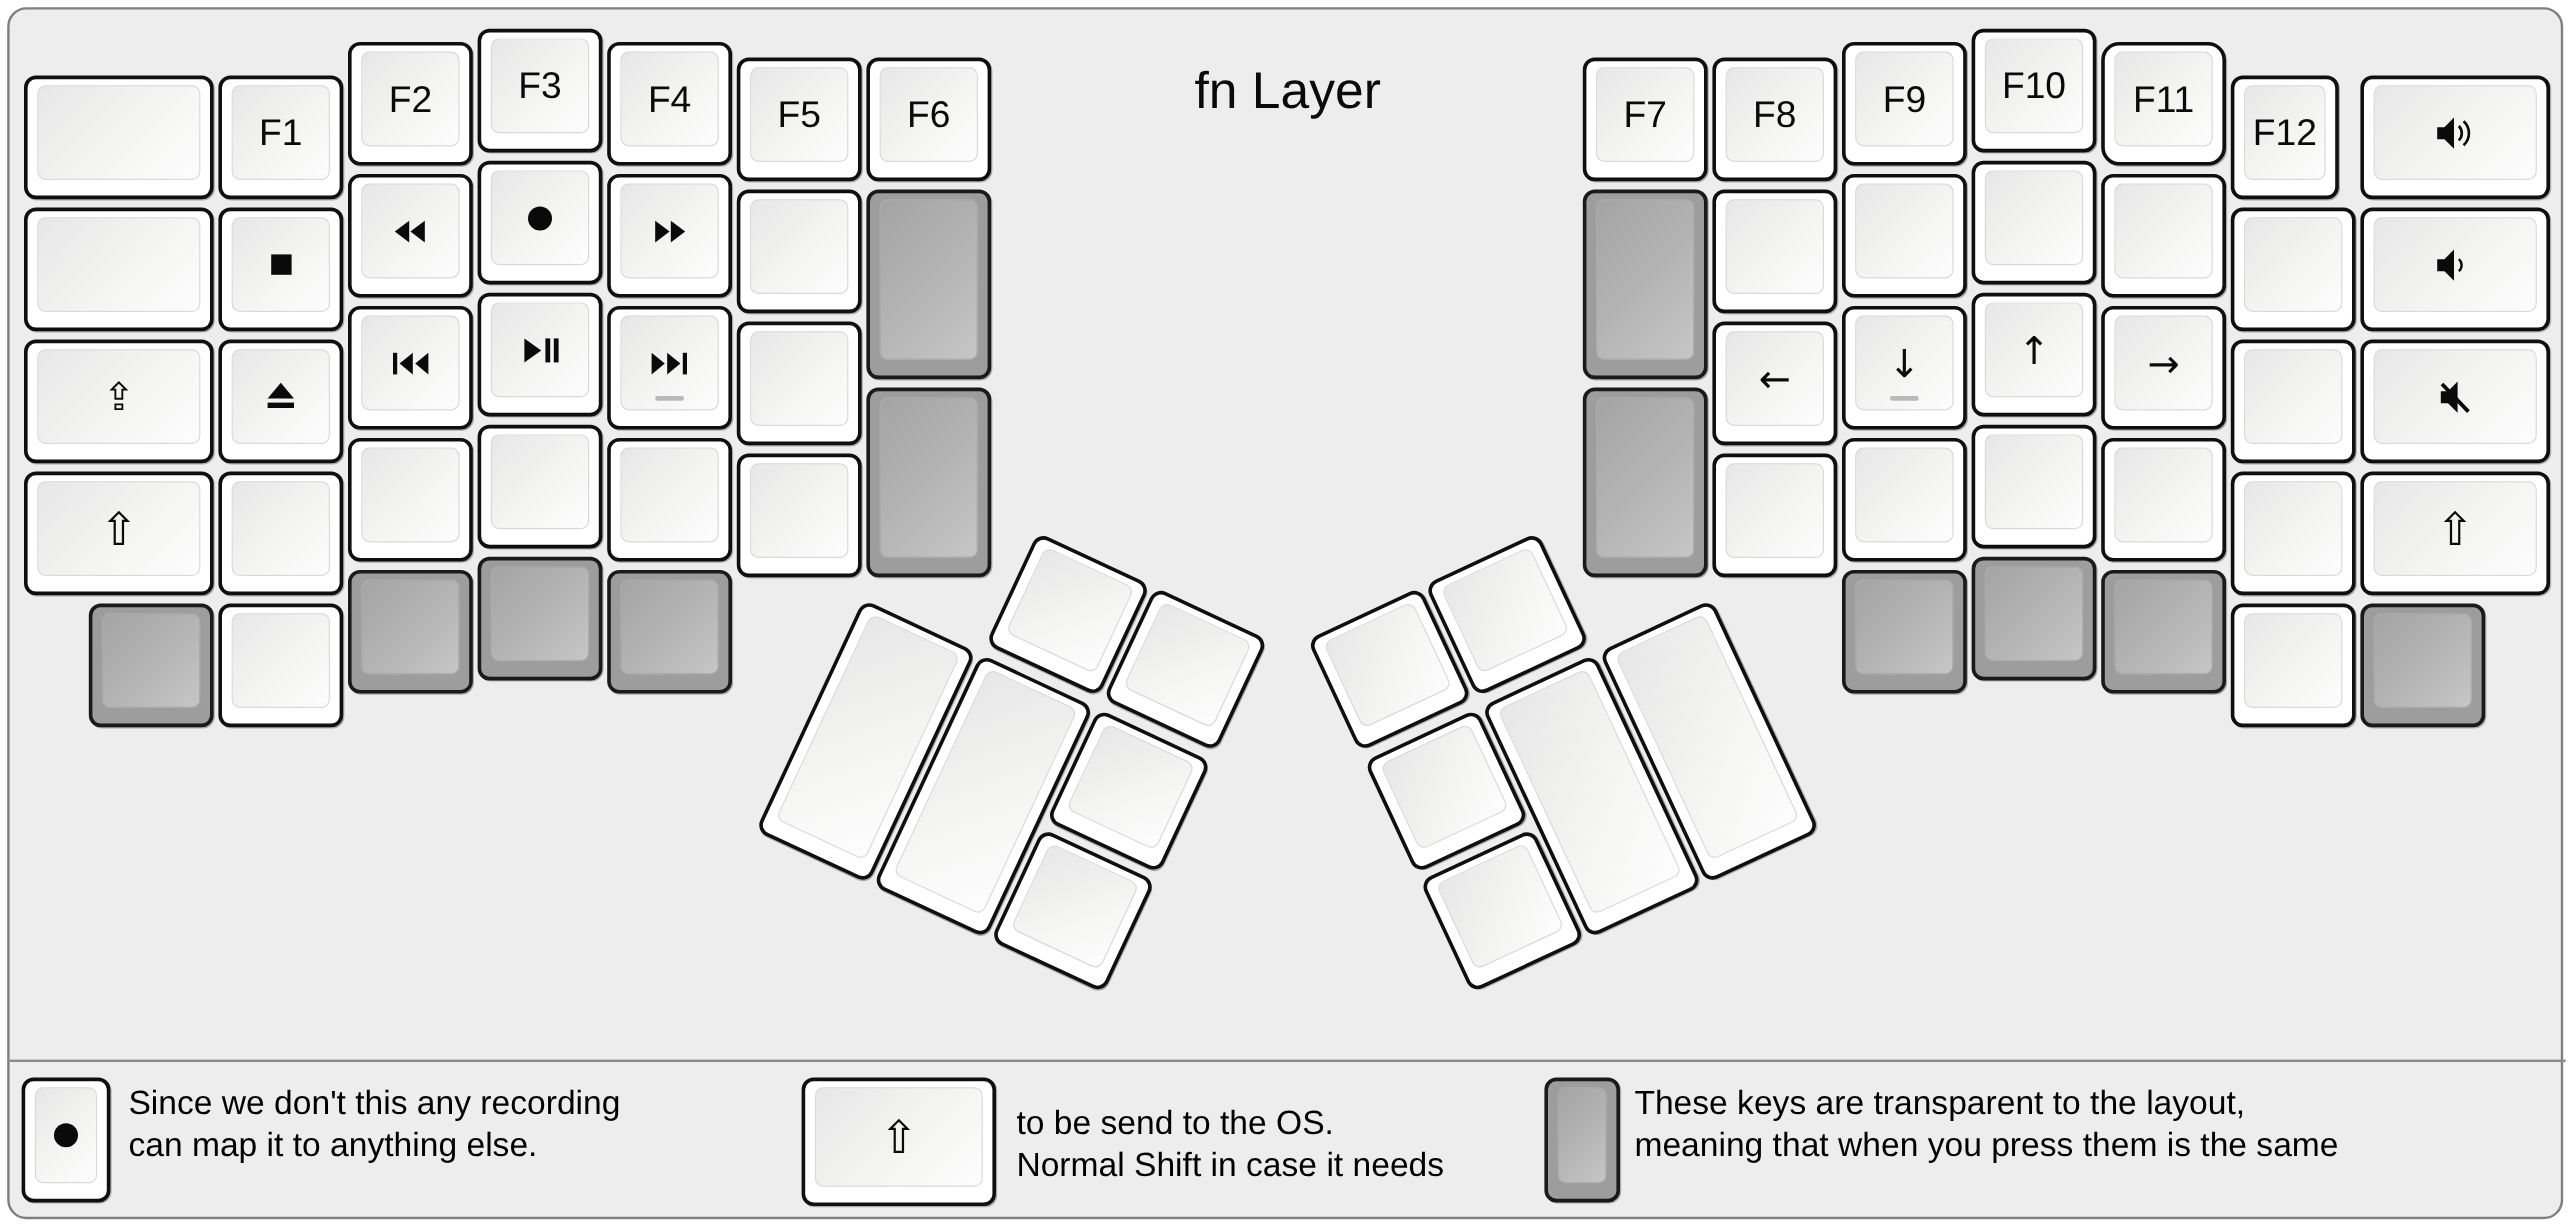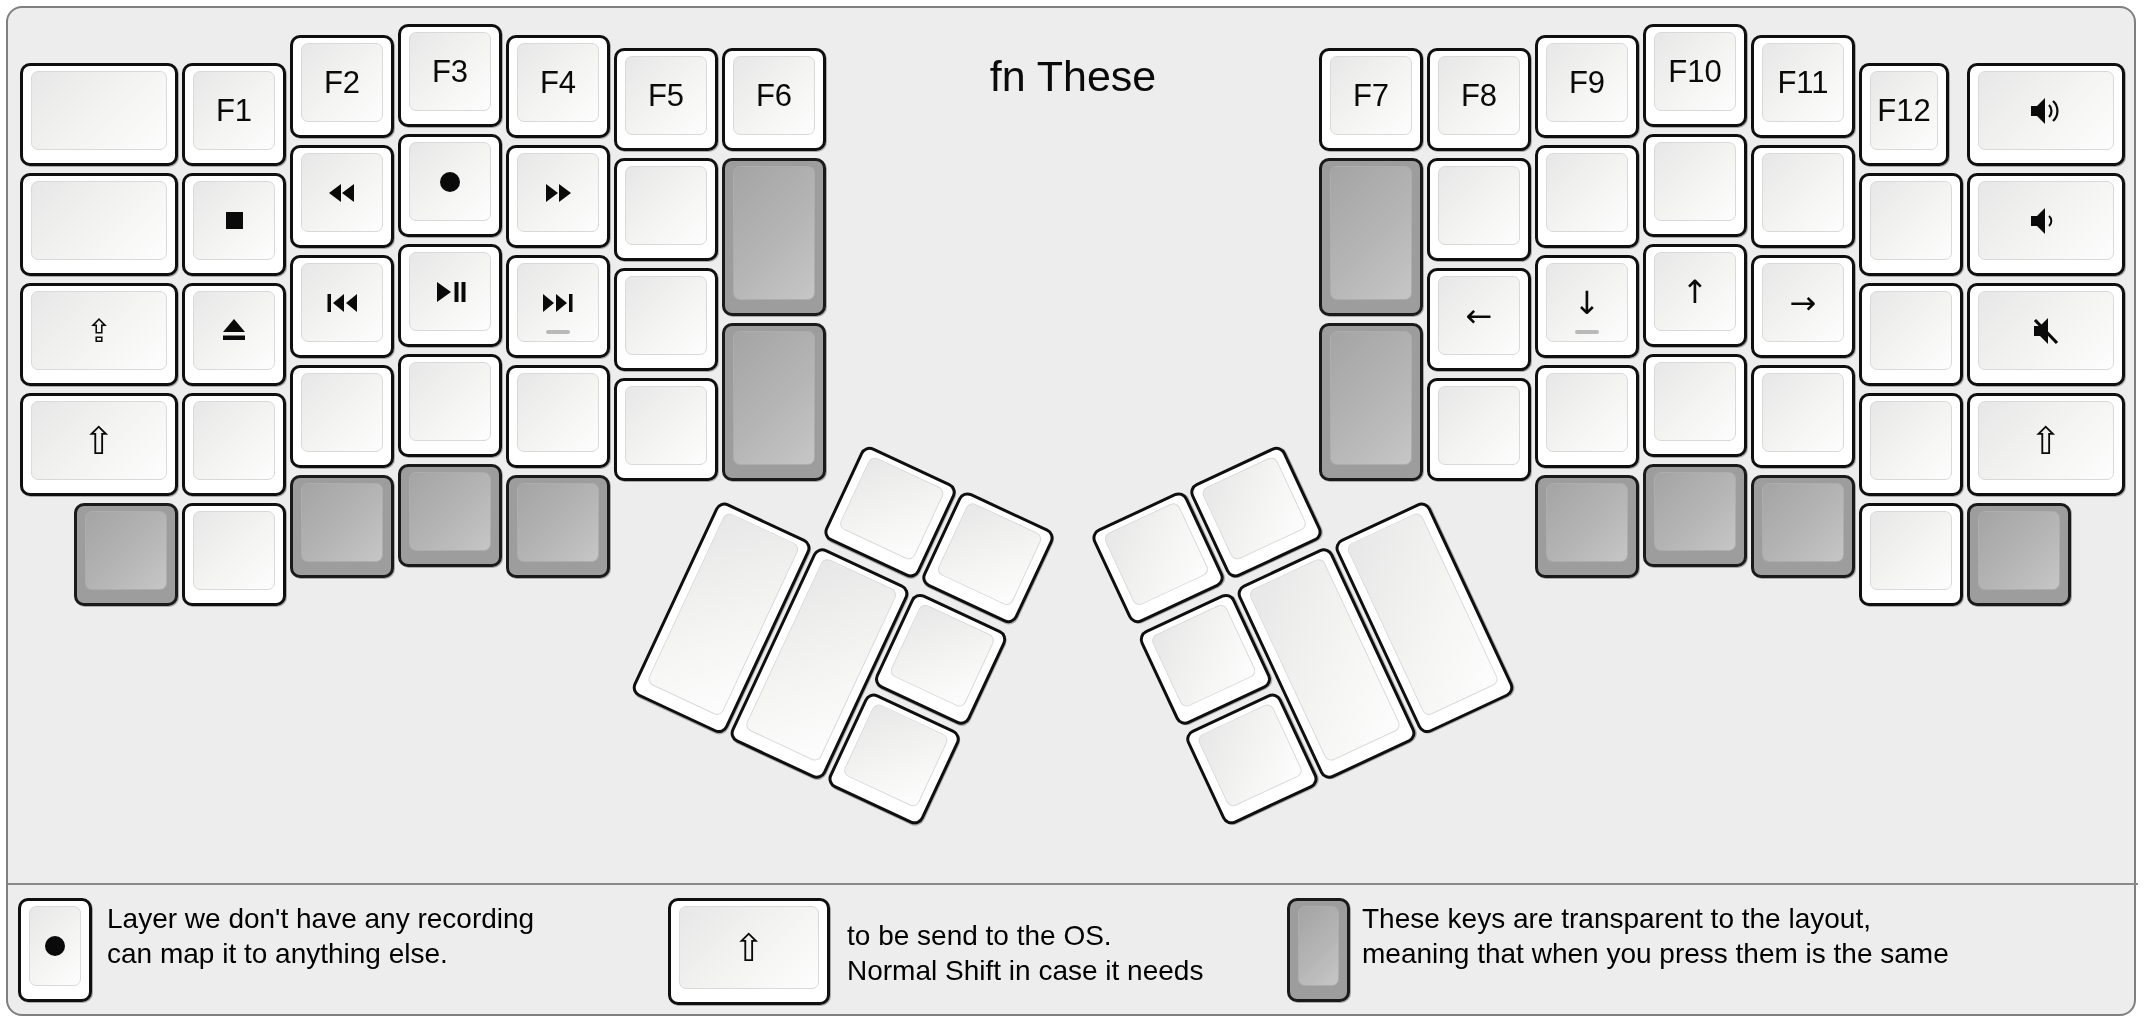--- a/index.html
+++ b/index.html
@@ -29,21 +29,21 @@
   .legend-text{position:absolute;font-size:28px;line-height:35px;color:#000;}
   .legend-text span{display:block;white-space:nowrap;}
   .icon-box{display:flex;align-items:center;justify-content:center;}
 </style>
 </head>
 <body>
 
 <div id="stage">
   <div class="frame"></div>
   <div class="divider"></div>
-  <div class="title">fn These</div>
+  <div class="title">fn Layer</div>
 
   <div id="keys">
       <div class="key" style="left: 20px; top: 63px; width: 158px; height: 103px;">
         <div class="cap"></div>
       </div>
       <div class="key" style="left: 20px; top: 173px; width: 158px; height: 103px;">
         <div class="cap"></div>
       </div>
       <div class="key" style="left: 20px; top: 283px; width: 158px; height: 103px;">
         <div class="cap">
@@ -262,21 +262,21 @@
         <div class="cap"></div>
       </div>
       <div class="key" style="left: 1643px; top: 244px; width: 104px; height: 103px;">
         <div class="cap">
           <span class="kglyph">↑</span>
         </div>
       </div>
       <div class="key" style="left: 1643px; top: 354px; width: 104px; height: 103px;">
         <div class="cap"></div>
       </div>
-      <div class="key" style="left: 1751px; top: 35px; width: 104px; height: 103px;">
+      <div class="key" style="left: 1751px; top: 35px; width: 104px; height: 103px; border-radius: 15px;">
         <div class="cap">
           <span class="klabel">F11</span>
         </div>
       </div>
       <div class="key" style="left: 1751px; top: 145px; width: 104px; height: 103px;">
         <div class="cap"></div>
       </div>
       <div class="key" style="left: 1751px; top: 255px; width: 104px; height: 103px;">
         <div class="cap">
           <span class="kglyph">→</span>
@@ -387,21 +387,21 @@
           <div class="cap"></div>
         </div>
         <div class="key" style="left: 218px; top: 112px; width: 104px; height: 213px;">
           <div class="cap"></div>
         </div>
       </div>
     </div>
 
   <div id="legend">
     <div class="legend-text" id="lt0" style="left: 107px; top: 901px;">
-      <span>Layer we don't have any recording</span>
+      <span>Since we don't this any recording</span>
       <span>can map it to anything else.</span>
     </div>
     <div class="legend-text" id="lt1" style="left: 847px; top: 918px;">
       <span>to be send to the OS.</span>
       <span>Normal Shift in case it needs</span>
       <span></span>
     </div>
     <div class="legend-text" id="lt2" style="left: 1362px; top: 901px;">
       <span>These keys are transparent to the layout,</span>
       <span>meaning that when you press them is the same</span>

